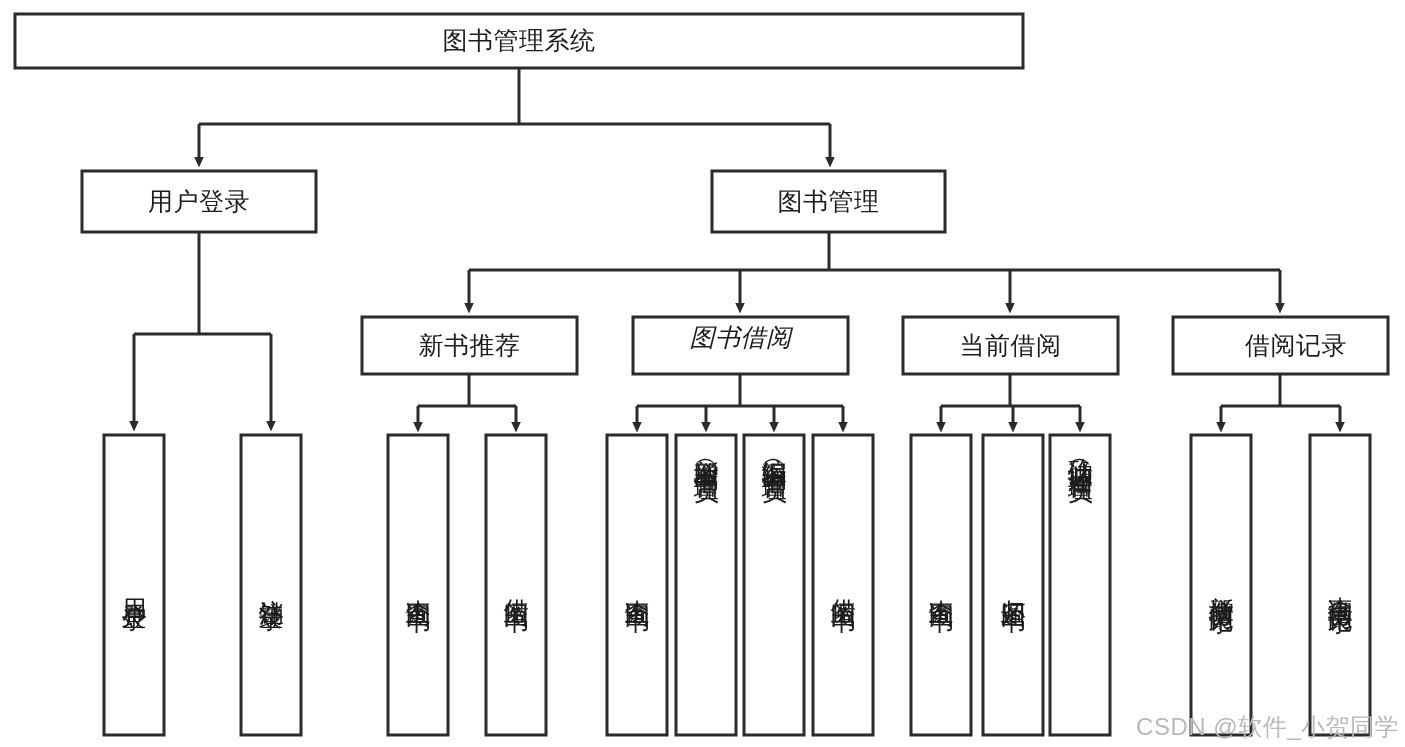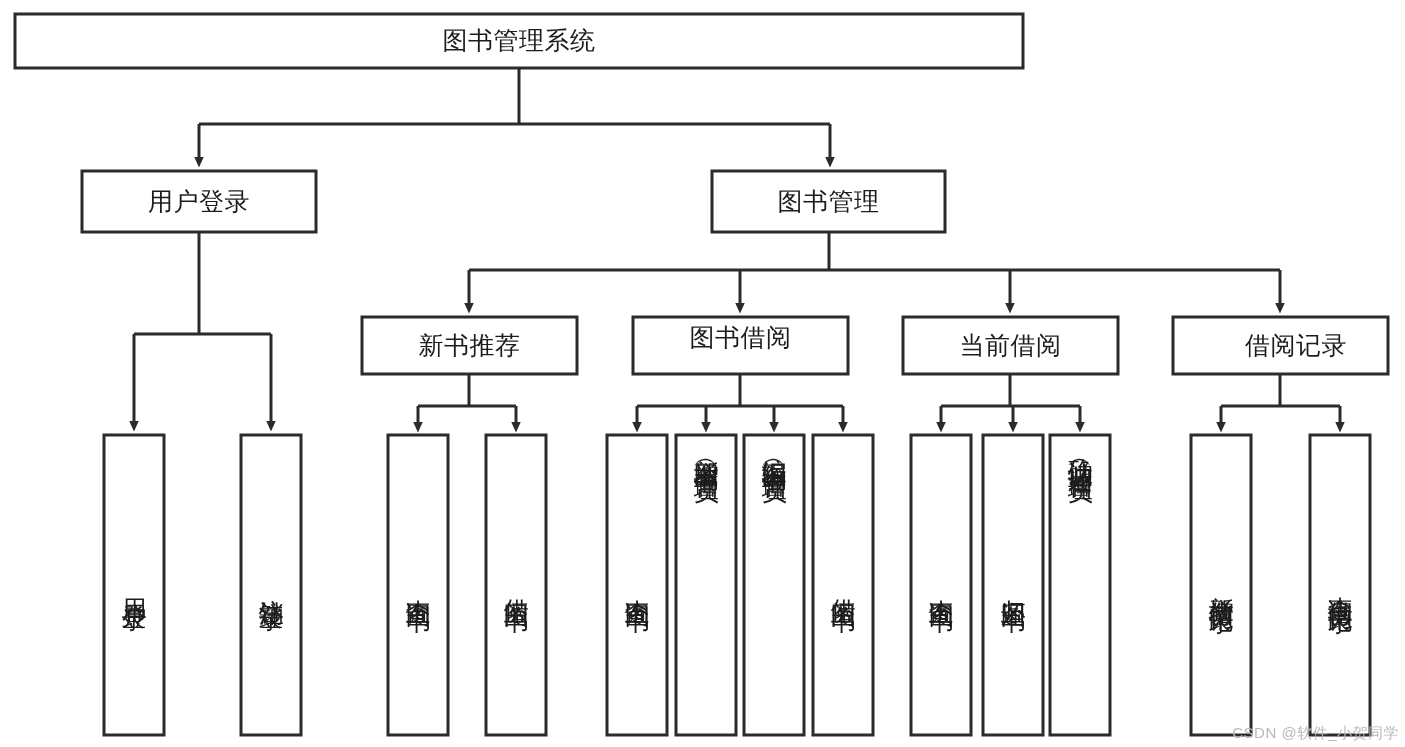--- a/index.html
+++ b/index.html
@@ -66,21 +66,21 @@
     padding-top: 4px;
   }
   .node-label.vertical.mid {
     justify-content: center;
     padding-top: 0;
   }
   #watermark {
     position: absolute;
     right: 6px;
     bottom: 4px;
-    font-size: 15px;
+    font-size: 24px;
     color: #b9b9b9;
     font-family: "Liberation Sans", "DejaVu Sans", sans-serif;
     letter-spacing: 0.5px;
     white-space: nowrap;
   }
 </style>
 </head>
 <body>
 
 <div id="diagram-root">
@@ -160,21 +160,21 @@
     <path class="connector" d="M1221,406 L1221,423" marker-end="url(#arrow)"></path>
     <path class="connector" d="M1340,406 L1340,423" marker-end="url(#arrow)"></path>
   </svg>
 
   <div class="node-label horizontal" style="left:15px; top:14px; width:1008px; height:54px;">图书管理系统</div>
 
   <div class="node-label horizontal" style="left:82px; top:171px; width:234px; height:61px;">用户登录</div>
   <div class="node-label horizontal" style="left:362px; top:317px; width:215px; height:57px;">新书推荐</div>
 
   <div class="node-label horizontal" style="left:712px; top:171px; width:233px; height:61px;">图书管理</div>
-  <div class="node-label horizontal" style="left:633px; top:317px; width:215px; height:41px;">图书借阅</div>
+  <div class="node-label horizontal" style="left:633px; top:317px; width:215px; height:41px;font-style:italic;">图书借阅</div>
   <div class="node-label horizontal" style="left:903px; top:317px; width:215px; height:57px;">当前借阅</div>
   <div class="node-label horizontal" style="left:1173px; top:317px; width:215px; height:57px;padding-left:31px;">借阅记录</div>
 
   <div class="node-label vertical mid" style="left:104px; top:435px; width:60px; height:300px;">用户登录</div>
   <div class="node-label vertical mid" style="left:241px; top:435px; width:60px; height:300px;">注销登录</div>
 
   <div class="node-label vertical mid" style="left:388px; top:435px; width:60px; height:300px;">查询图书</div>
   <div class="node-label vertical mid" style="left:486px; top:435px; width:60px; height:300px;">借阅图书</div>
 
   <div class="node-label vertical mid" style="left:607px; top:435px; width:60px; height:300px;">查询图书</div>

